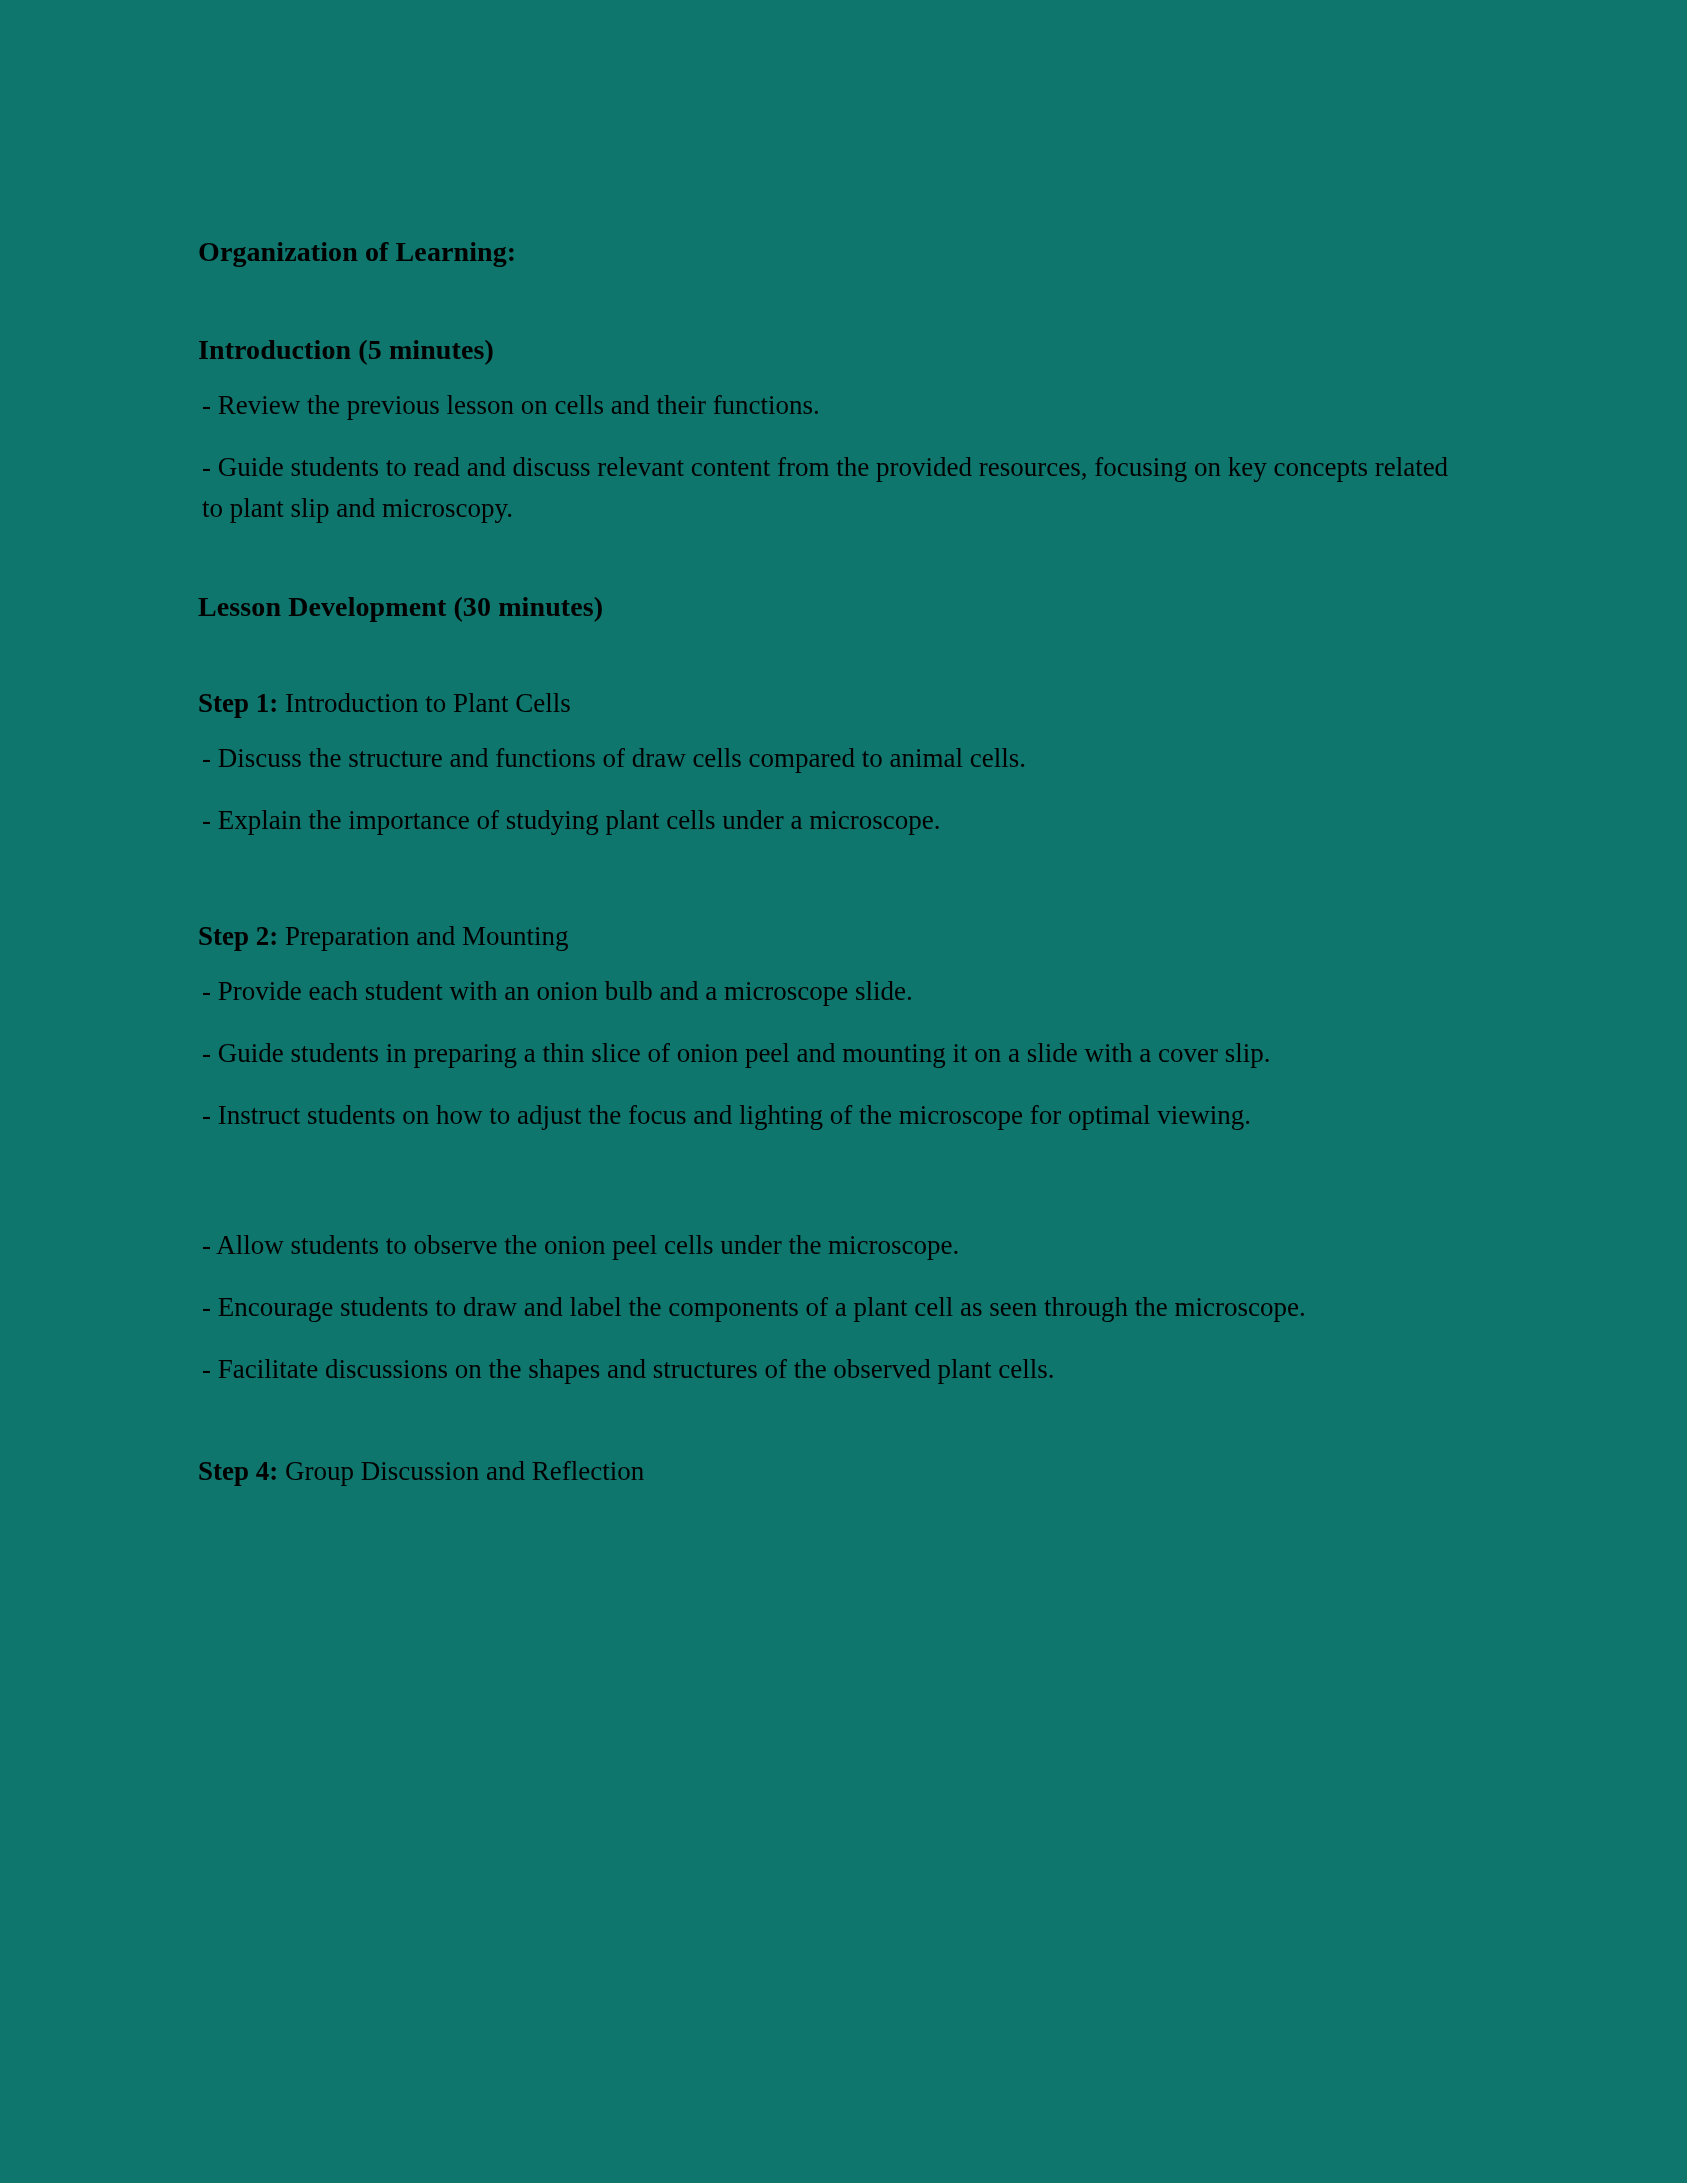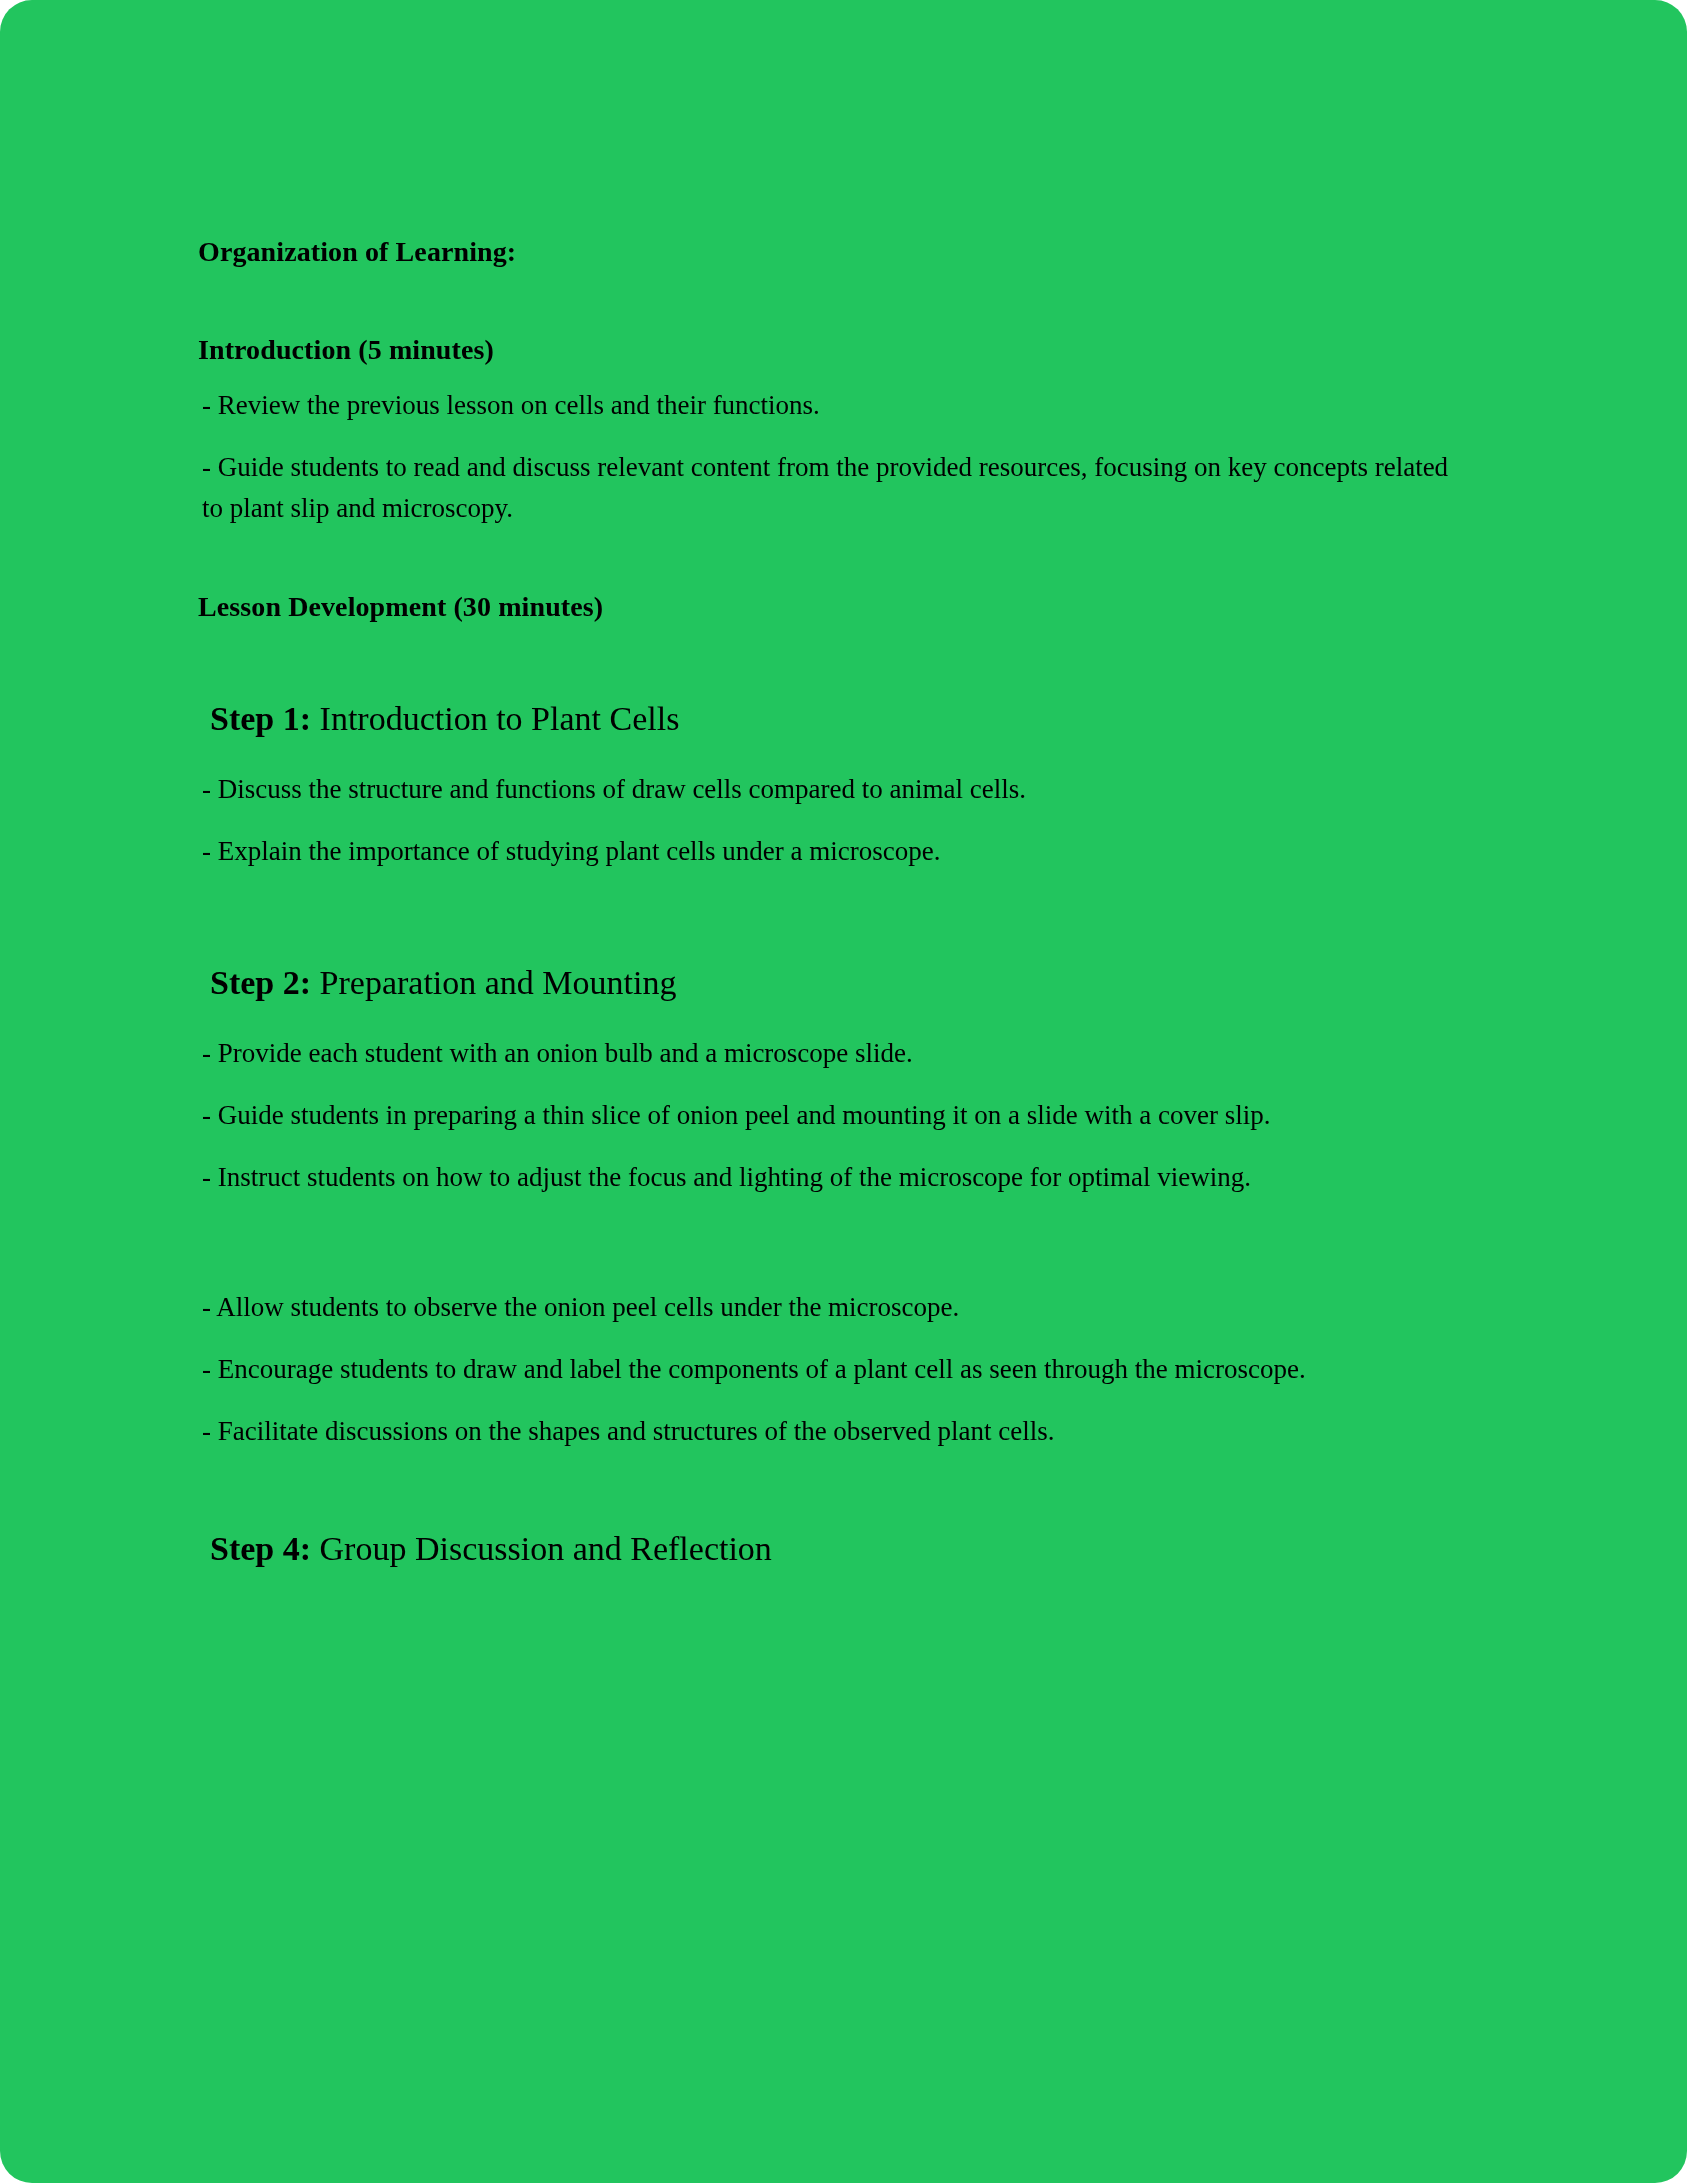--- a/index.html
+++ b/index.html
@@ -12,23 +12,22 @@
     height: 2183px;
     font-family: "Liberation Serif", "DejaVu Serif", serif;
     color: #000000;
     -webkit-font-smoothing: antialiased;
   }
 
   .page {
     position: relative;
     width: 1687px;
     height: 2183px;
-    background: #22c55e;
+    background: #0f766e;
     box-sizing: border-box;
-    border-radius: 32px;
   }
 
   .content {
     position: absolute;
     left: 198px;
     top: 238px;
     width: 1280px;
   }
 
   .h-section {
@@ -41,23 +40,23 @@
 
   .para {
     font-size: 27px;
     font-weight: normal;
     line-height: 41px;
     margin: 4px;
     text-align: left;
   }
 
   .step-head {
-    font-size: 34px;
+    font-size: 27px;
     line-height: 1.0;
-    margin: 12px;
+    margin: 0;
   }
   .step-head .step-num {
     font-weight: bold;
   }
   .step-head .step-title {
     font-weight: normal;
   }
 
   
   .sp-h-to-h   { height: 70px; }  

